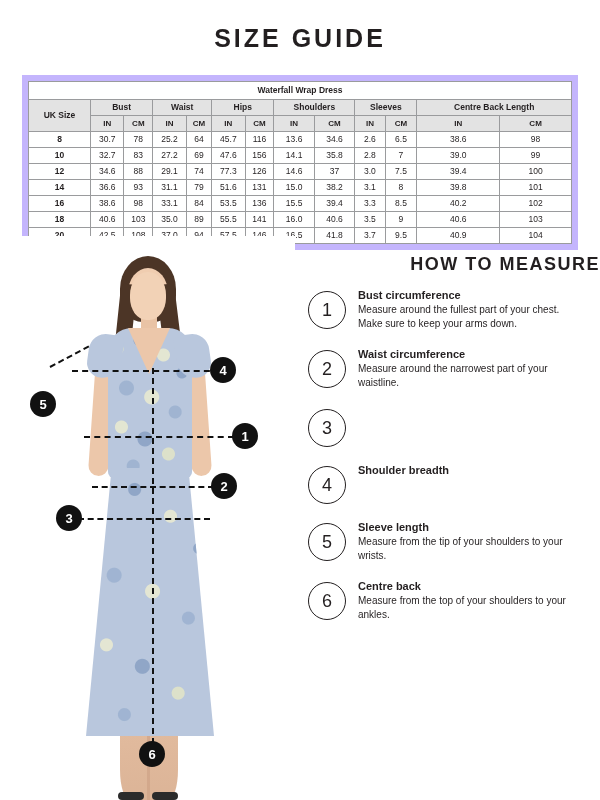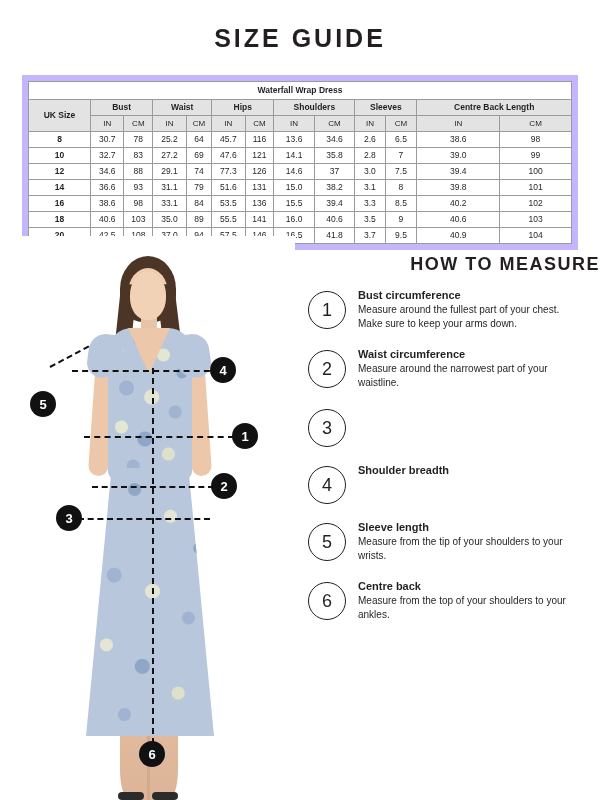--- a/index.html
+++ b/index.html
@@ -47,21 +47,21 @@
     border-bottom: 1px solid #9a9b9d;
     padding: 3px 0;
   }
   table.size tr.grp th {
     background: #e3e3e3;
     font-weight: bold;
     font-size: 8.5px;
   }
   table.size tr.sub th {
     background: #e3e3e3;
-    font-weight: normal;
+    font-weight: bold;
     font-size: 8px;
   }
   table.size td.sizecol { font-weight: bold; background: #ffffff; }
   table.size td { background: #ffffff; }
   th.sizehdr { background: #e3e3e3; font-weight: bold; }
 
   
   .lower {
     position: absolute;
     top: 236px; left: 0; width: 600px; height: 564px;
@@ -271,21 +271,21 @@
           <td>38.6</td>
           <td>98</td>
         </tr>
         <tr>
           <td class="sizecol">10</td>
           <td>32.7</td>
           <td>83</td>
           <td>27.2</td>
           <td>69</td>
           <td>47.6</td>
-          <td>121</td>
+          <td>156</td>
           <td>14.1</td>
           <td>35.8</td>
           <td>2.8</td>
           <td>7</td>
           <td>39.0</td>
           <td>99</td>
         </tr>
         <tr>
           <td class="sizecol">12</td>
           <td>34.6</td>

